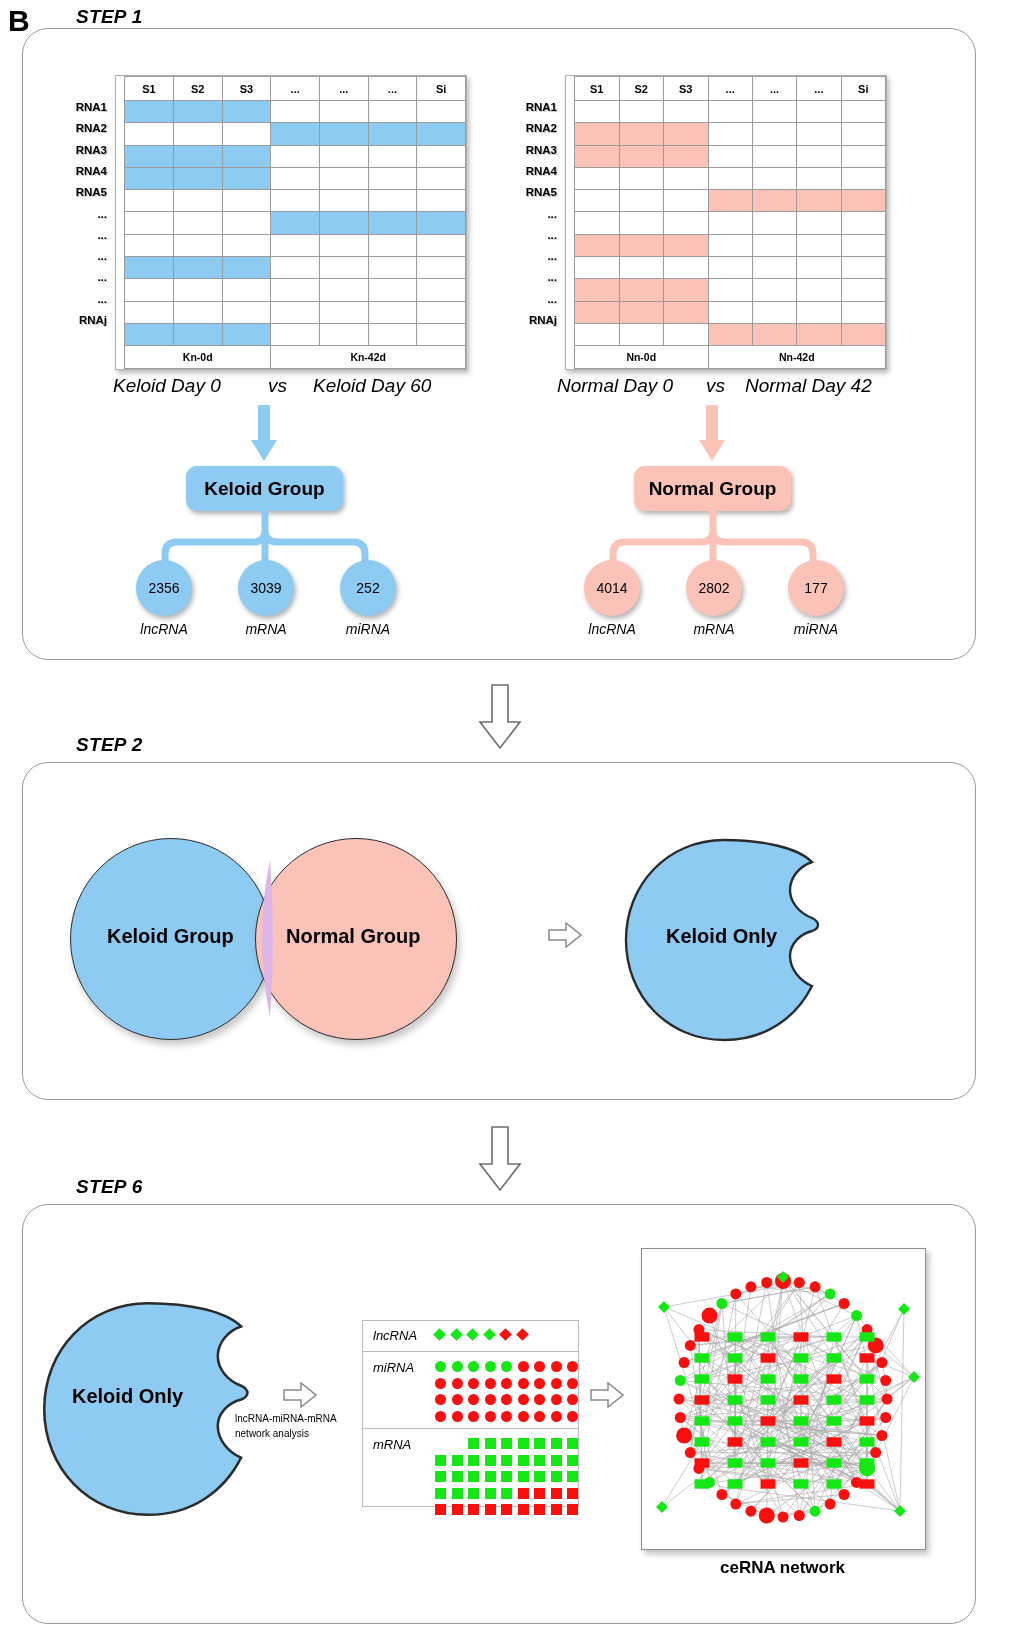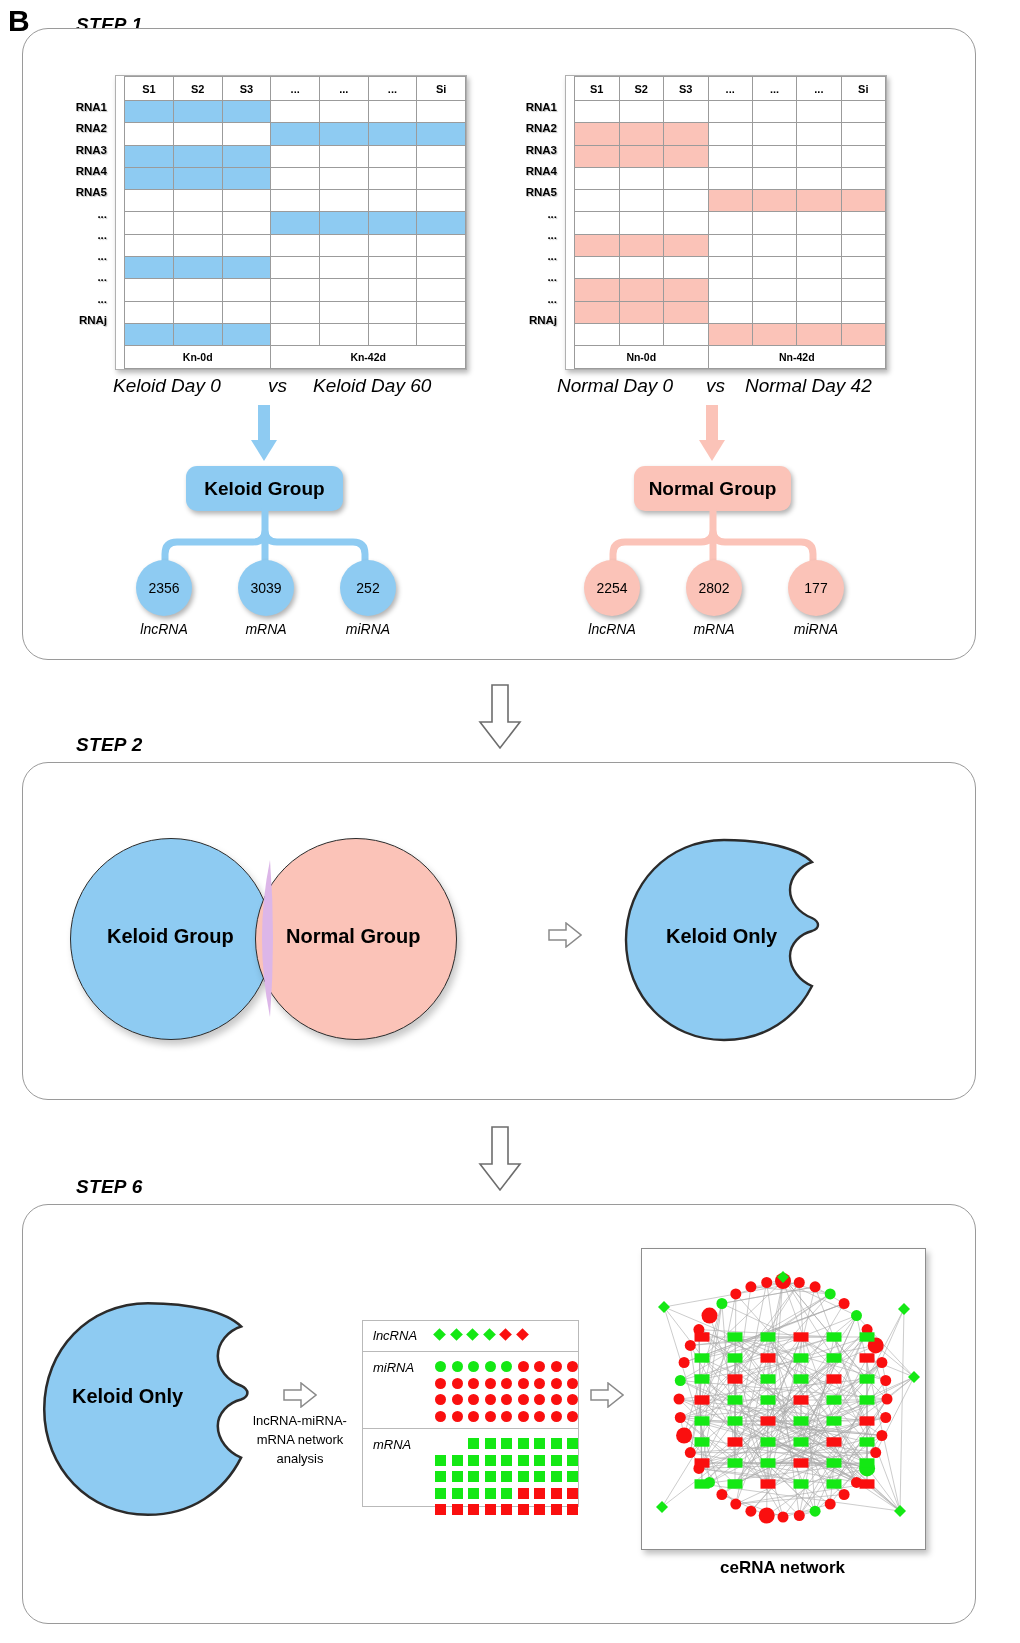--- a/index.html
+++ b/index.html
@@ -52,28 +52,28 @@
   .mkrow{position:relative;border-bottom:1px solid #b9b9b9;}
   .mkrow:last-child{border-bottom:none;}
   .mklab{position:absolute;left:10px;font-style:italic;font-size:13px;font-weight:normal;}
   .dia{position:absolute;width:9px;height:9px;transform:rotate(45deg);}
   .cir{position:absolute;width:11px;height:11px;border-radius:50%;}
   .sq{position:absolute;width:11px;height:11px;}
 
   .netbox{position:absolute;border:1px solid #8d8d8d;background:#fff;
           box-shadow:3px 4px 6px rgba(0,0,0,.25);}
   .netcap{position:absolute;font-weight:bold;font-size:17px;text-align:center;}
-  .analysistext{position:absolute;font-size:13px;text-align:center;line-height:1.45;width:130px;}
+  .analysistext{position:absolute;font-size:10px;text-align:left;line-height:1.45;width:130px;}
 </style>
 </head>
 <body>
 
 <div class="plabel" style="left:8px;top:4px;">B</div>
 
-<div class="steplabel" style="left:76px;top:6px;margin-top:8px;">STEP 1</div>
+<div class="steplabel" style="left:76px;top:6px;">STEP 1</div>
 <div class="panel" style="left:22px;top:28px;width:952px;height:630px;"></div>
 
 <div class="matrix" id="mx-keloid" style="left:115px;top:75px;width:350px;">
     <table>
       <colgroup>
         <col style="width:50px">
         <col style="width:50px">
         <col style="width:50px">
         <col style="width:50px">
         <col style="width:50px">
@@ -383,21 +383,21 @@
 </div>
 
 <div class="grpbox" style="left:634px;top:466px;width:157px;height:45px;background:#fbc3b8;">Normal Group</div>
 
 <svg class="connect" style="left:588px;top:508px;width:290px;height:60px;" viewBox="0 0 290 60">
   <path d="M125 2 L125 22 M125 22 Q125 34 113 34 L37 34 Q25 34 25 46 L25 60
            M125 22 Q125 34 137 34 L213 34 Q225 34 225 46 L225 60
            M125 22 L125 60" stroke="#fbc3b8" stroke-width="7" fill="none" stroke-linecap="round"></path>
 </svg>
 
-<div class="circ" style="left:584px;top:560px;width:56px;height:56px;background:#fbc3b8;">2254</div>
+<div class="circ" style="left:584px;top:560px;width:56px;height:56px;background:#fbc3b8;">4014</div>
 <div class="circ" style="left:686px;top:560px;width:56px;height:56px;background:#fbc3b8;">2802</div>
 <div class="circ" style="left:788px;top:560px;width:56px;height:56px;background:#fbc3b8;">177</div>
 <div class="rnalab" style="left:567px;top:621px;">lncRNA</div>
 <div class="rnalab" style="left:669px;top:621px;">mRNA</div>
 <div class="rnalab" style="left:771px;top:621px;">miRNA</div>
 
 <svg class="openarrow" style="left:478px;top:684px;width:44px;height:66px;" viewBox="0 0 44 66">
   <path d="M14 1 L30 1 L30 38 L42 38 L22 64 L2 38 L14 38 Z" fill="#ffffff" stroke="#6d6d6d" stroke-width="1.6"></path>
 </svg>
 

